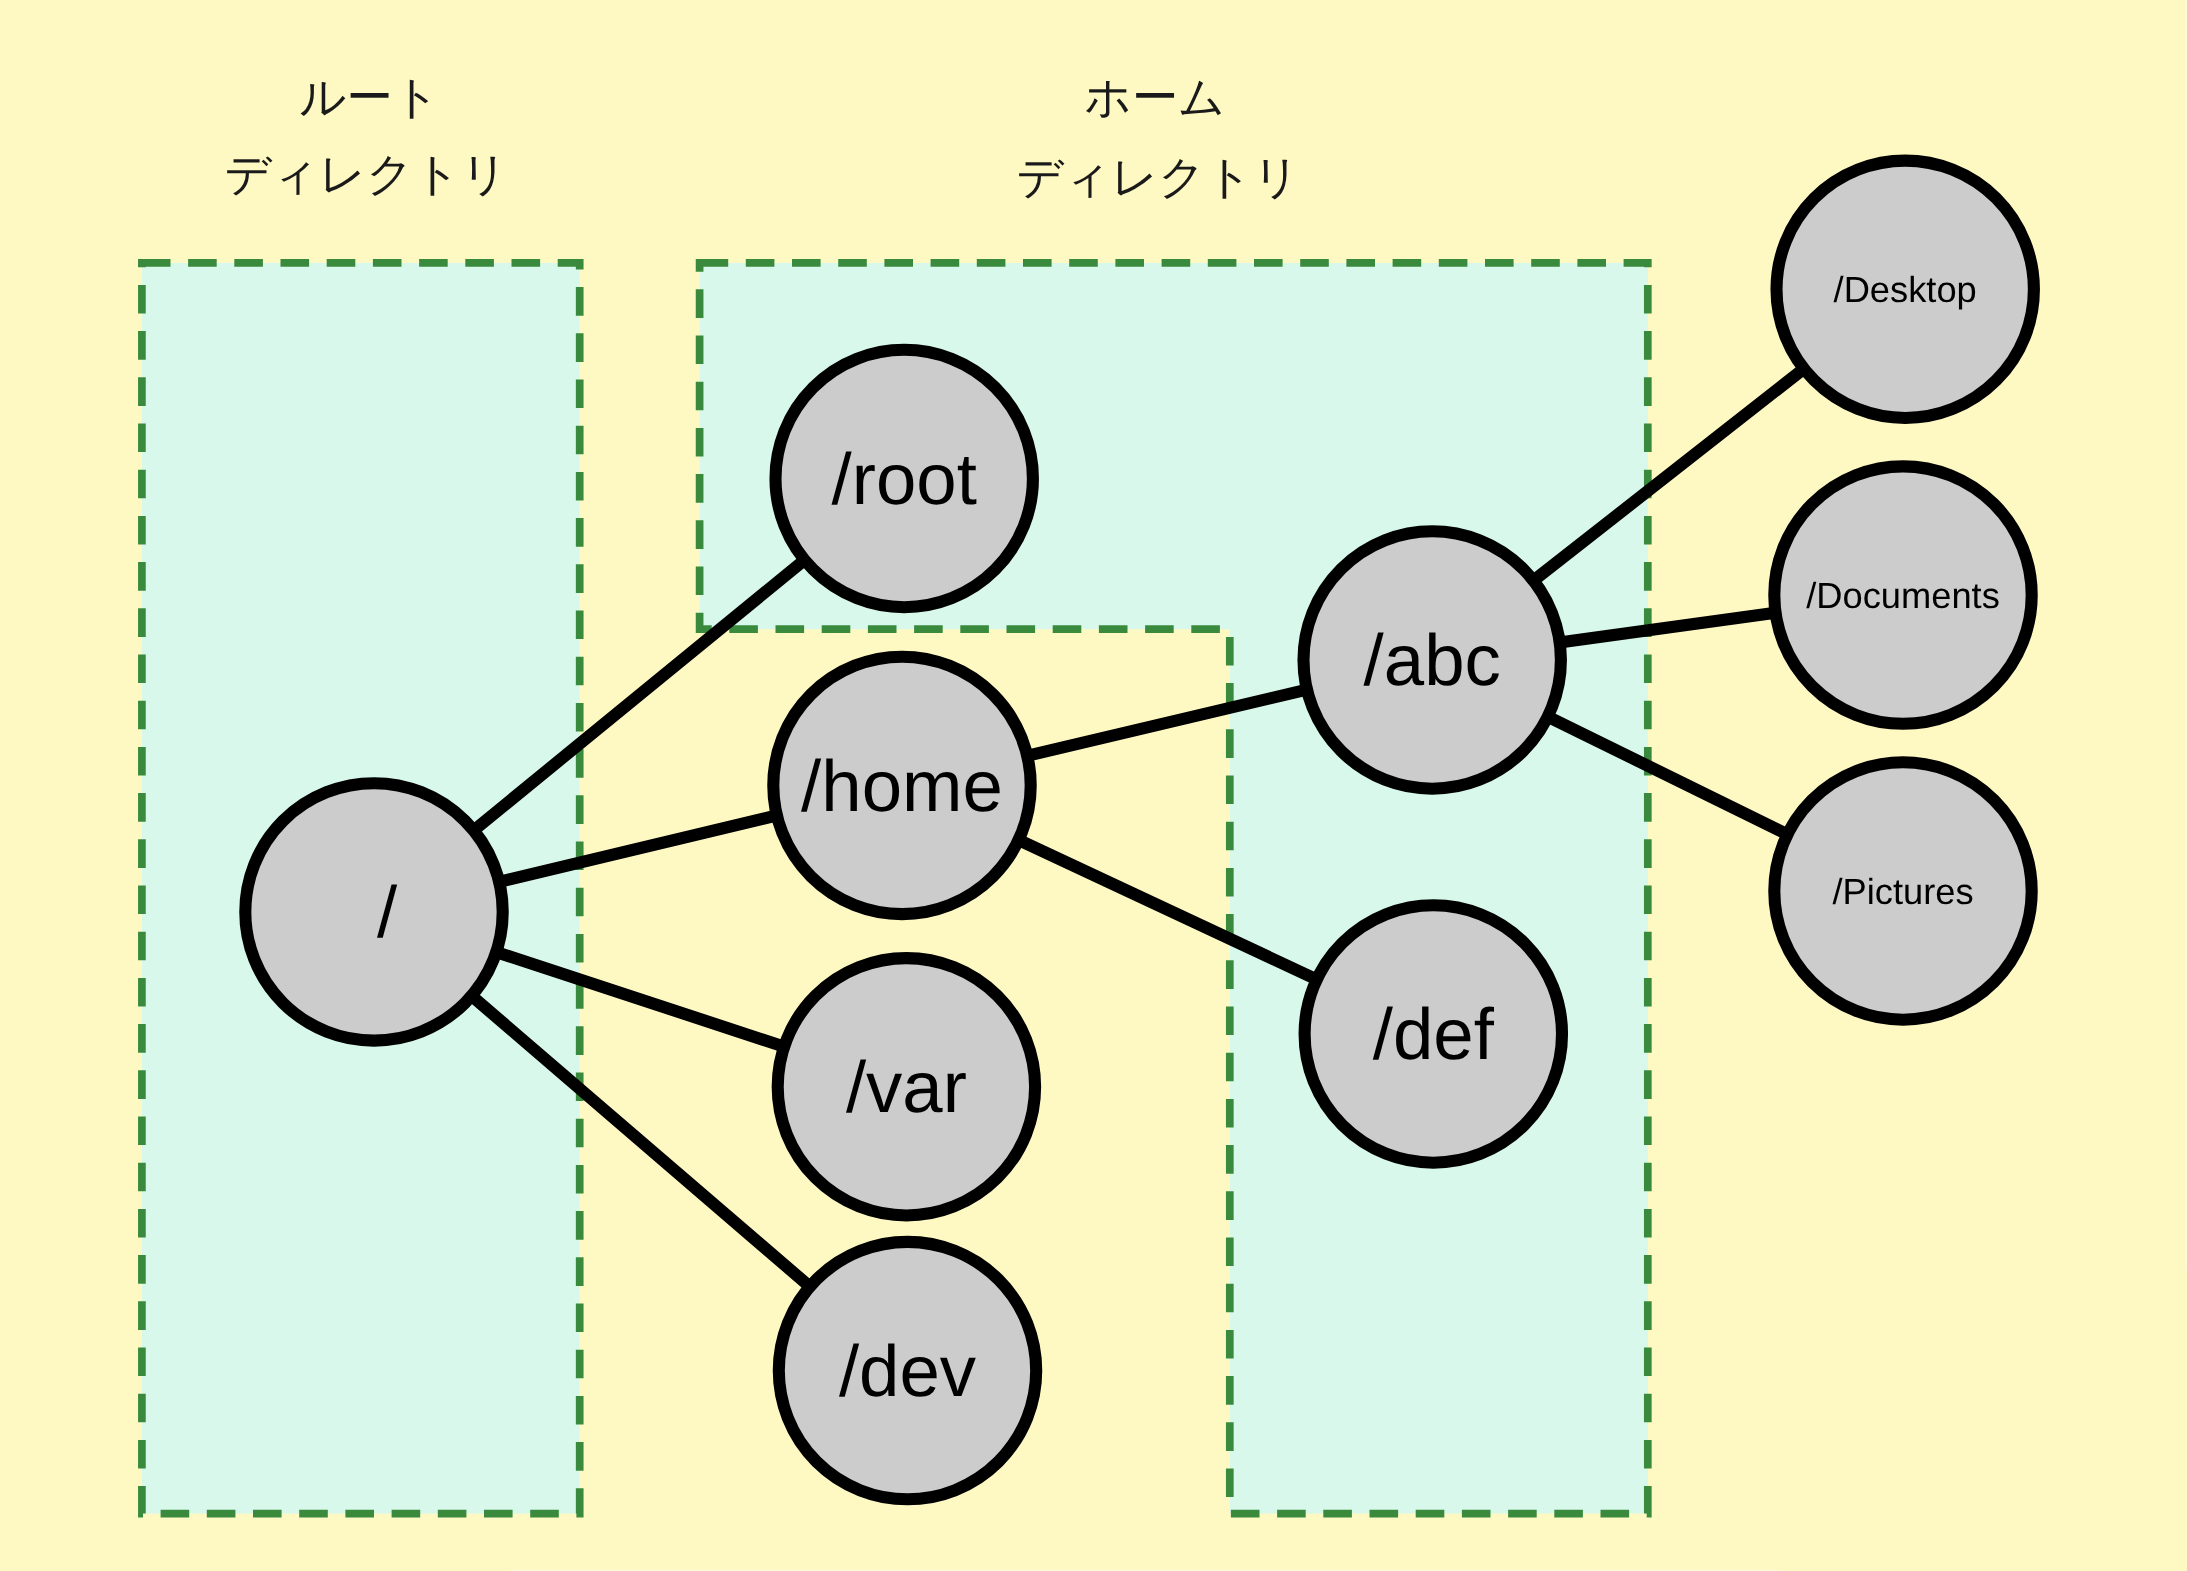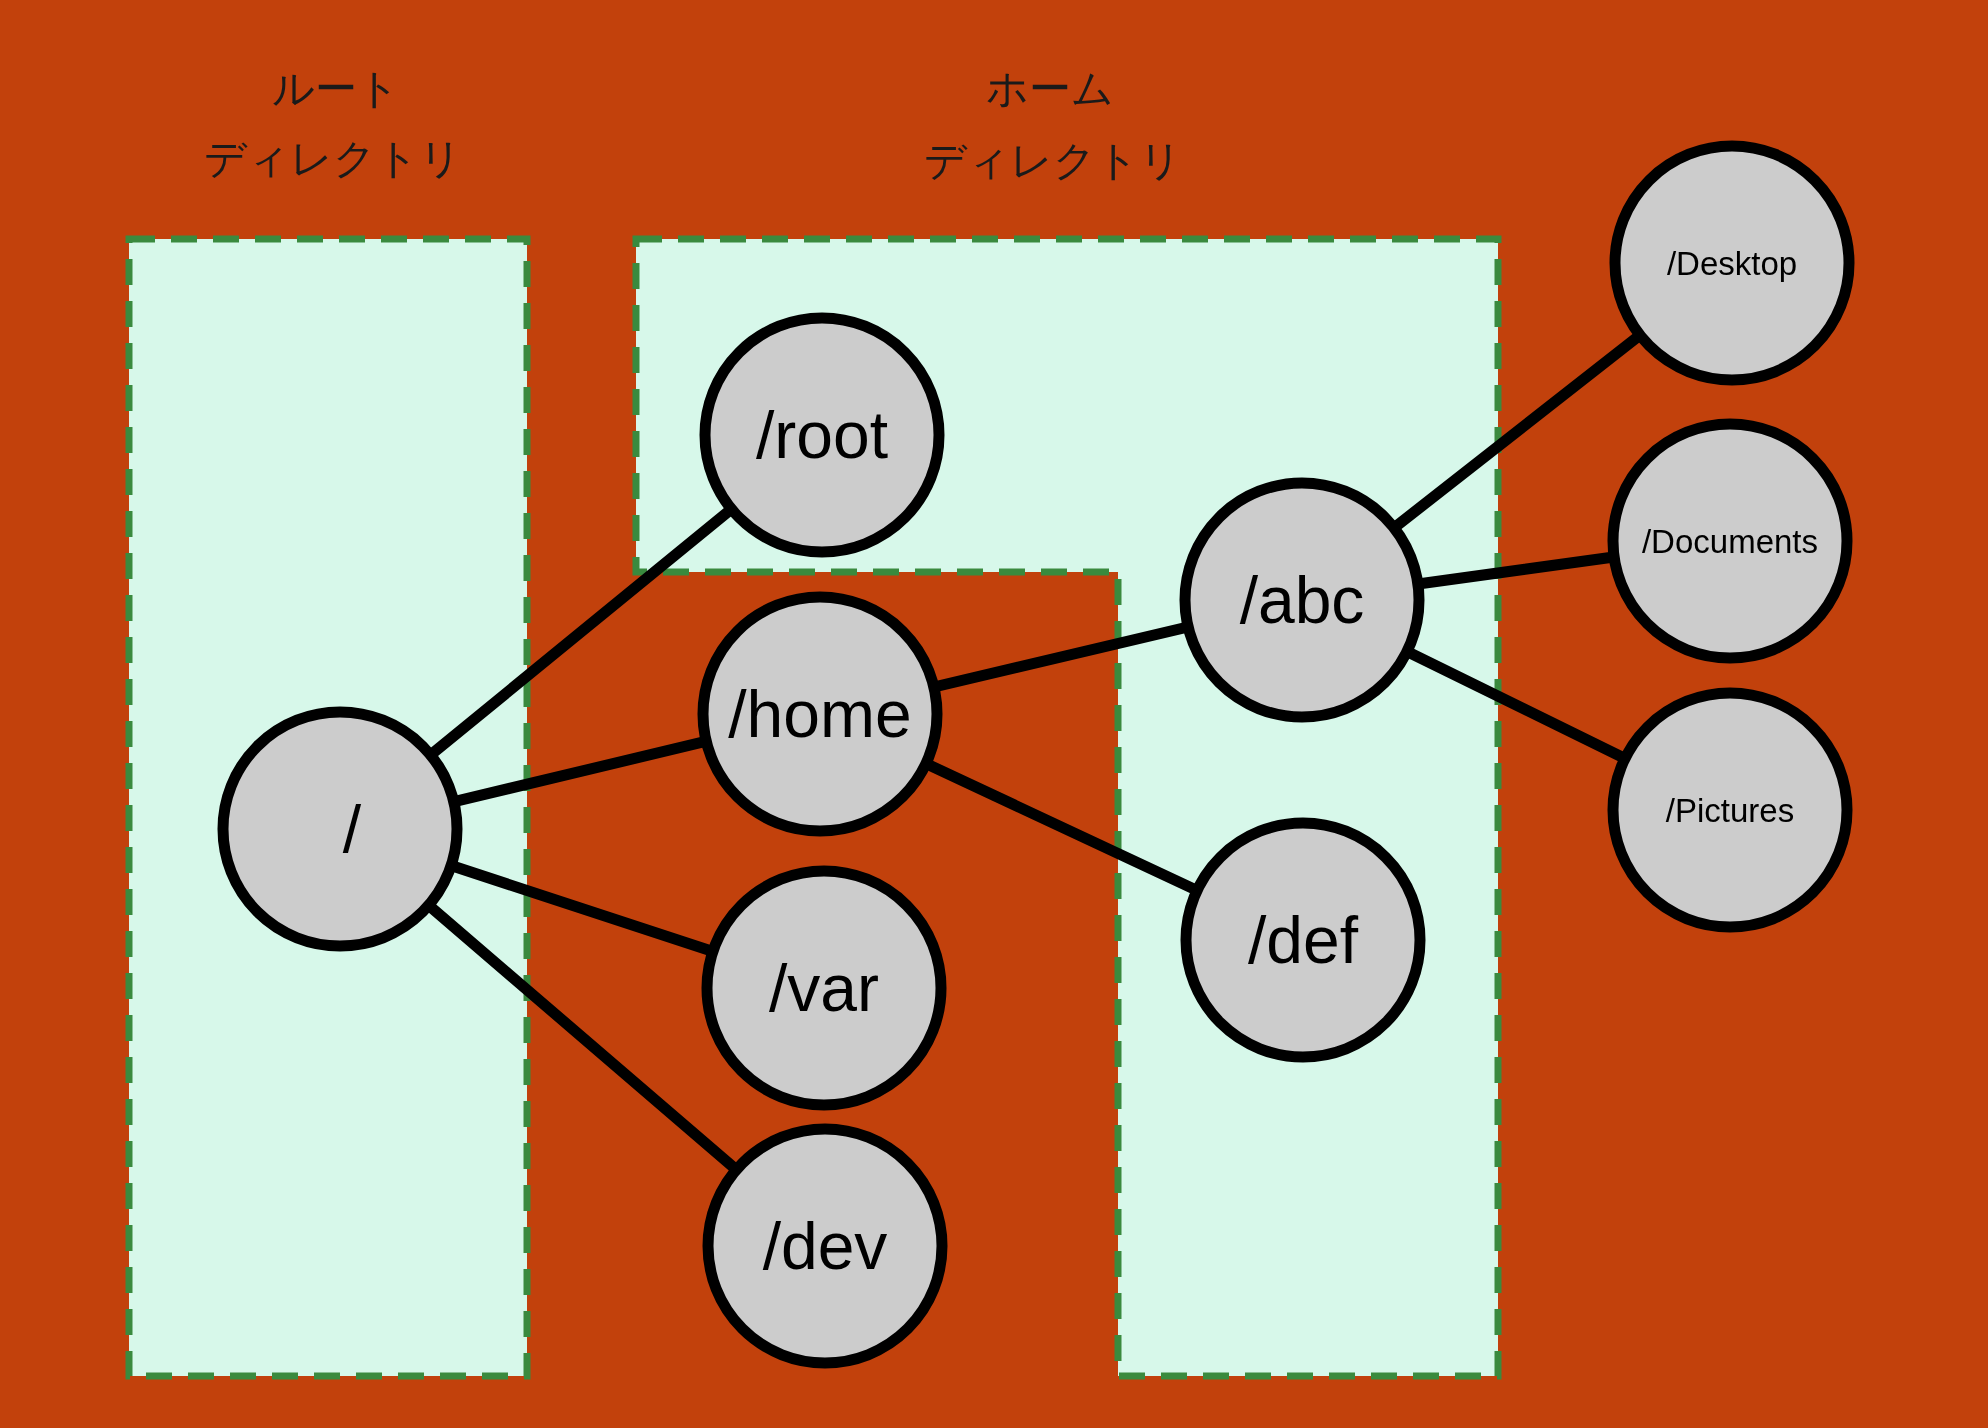--- a/index.html
+++ b/index.html
@@ -4,21 +4,21 @@
 <style>
   html, body {
     margin: 0;
     padding: 0;
     background: #ffffff;
   }
   .stage {
     position: relative;
     width: 1988px;
     height: 1428px;
-    background: #c2410c;
+    background: #fef9c3;
     overflow: hidden;
   }
   svg { display: block; }
   .jp-label {
     font-family: "Liberation Sans", "DejaVu Sans", sans-serif;
     font-size: 42px;
     fill: #1a1a1a;
     text-anchor: middle;
   }
   .node-label-big {

